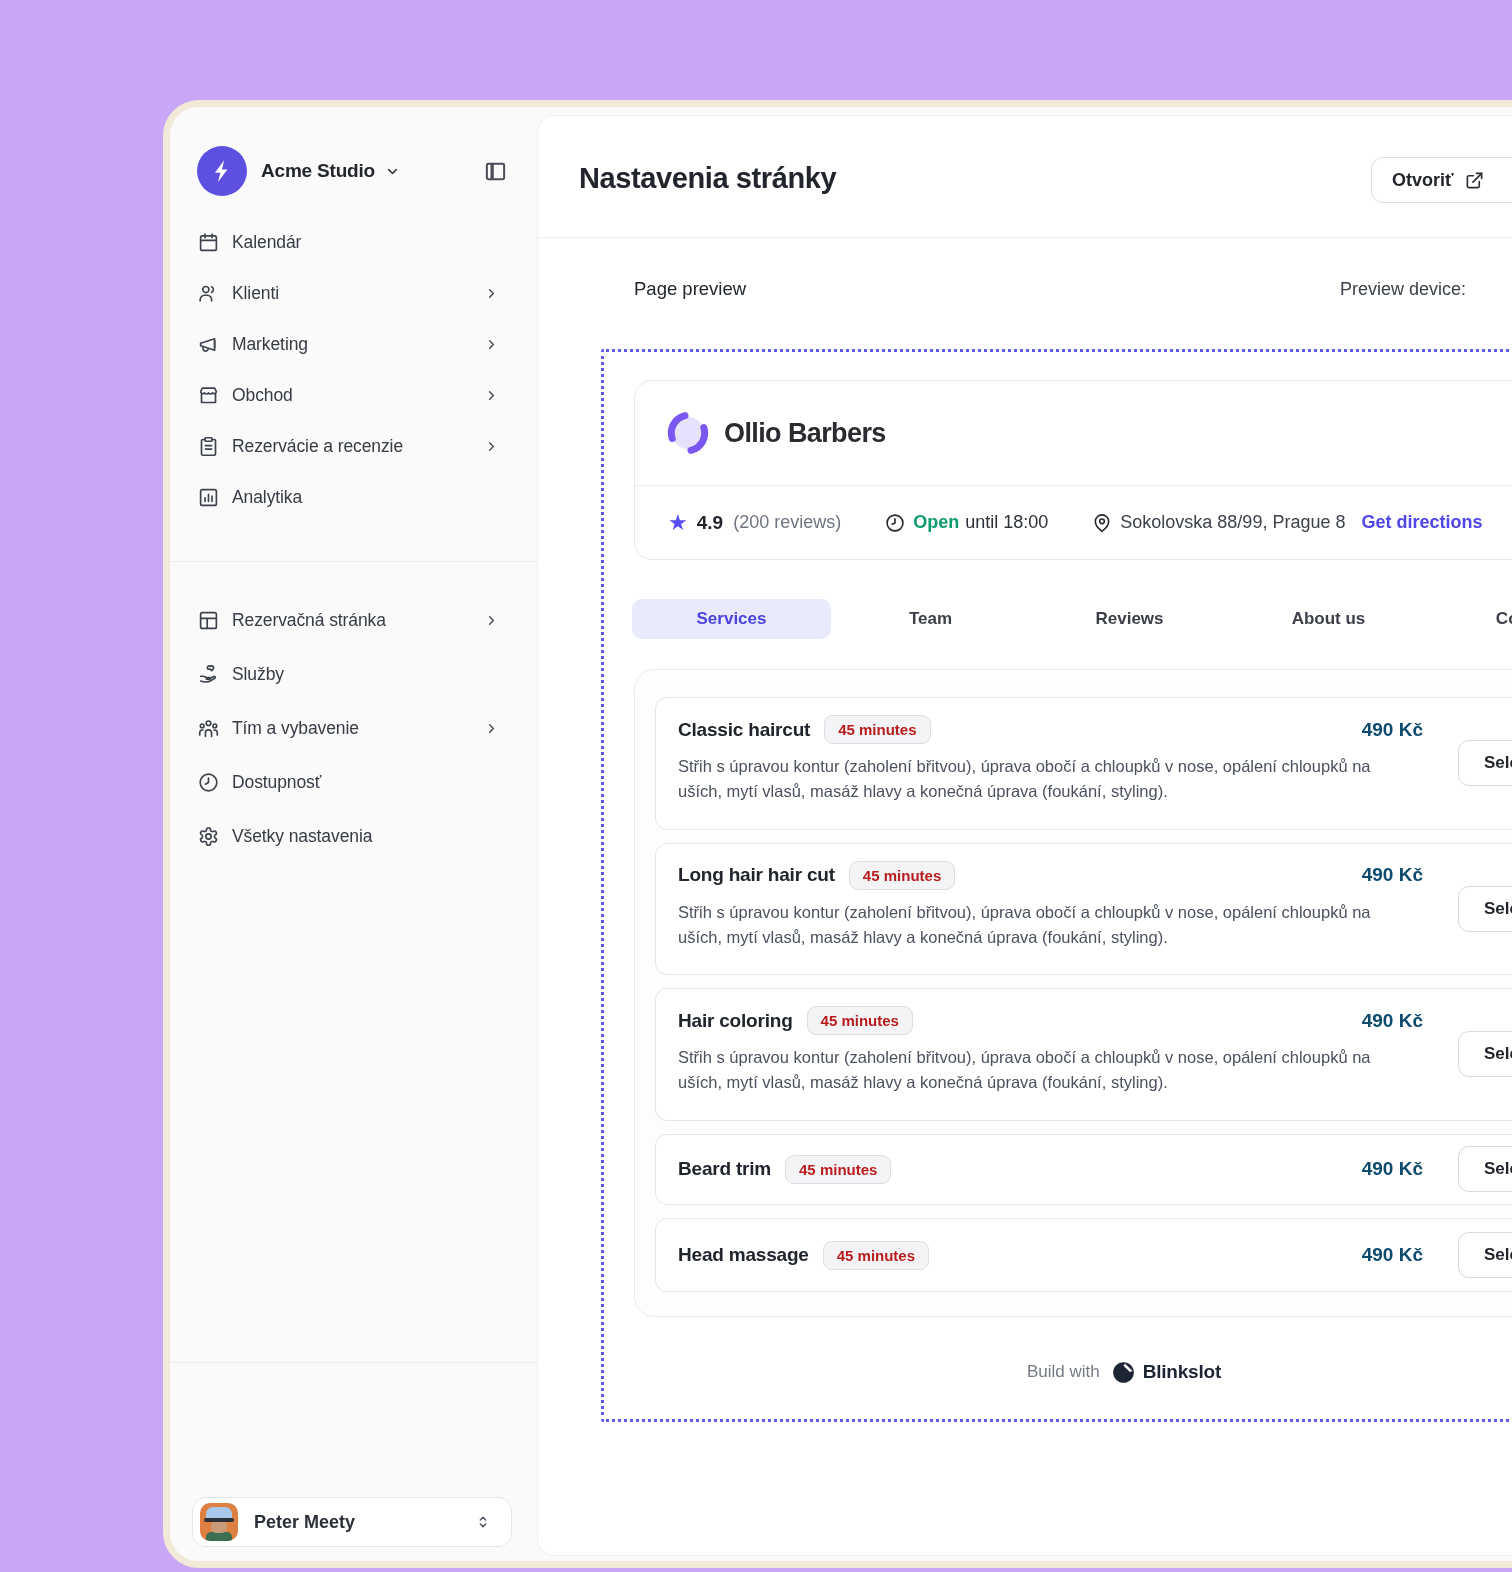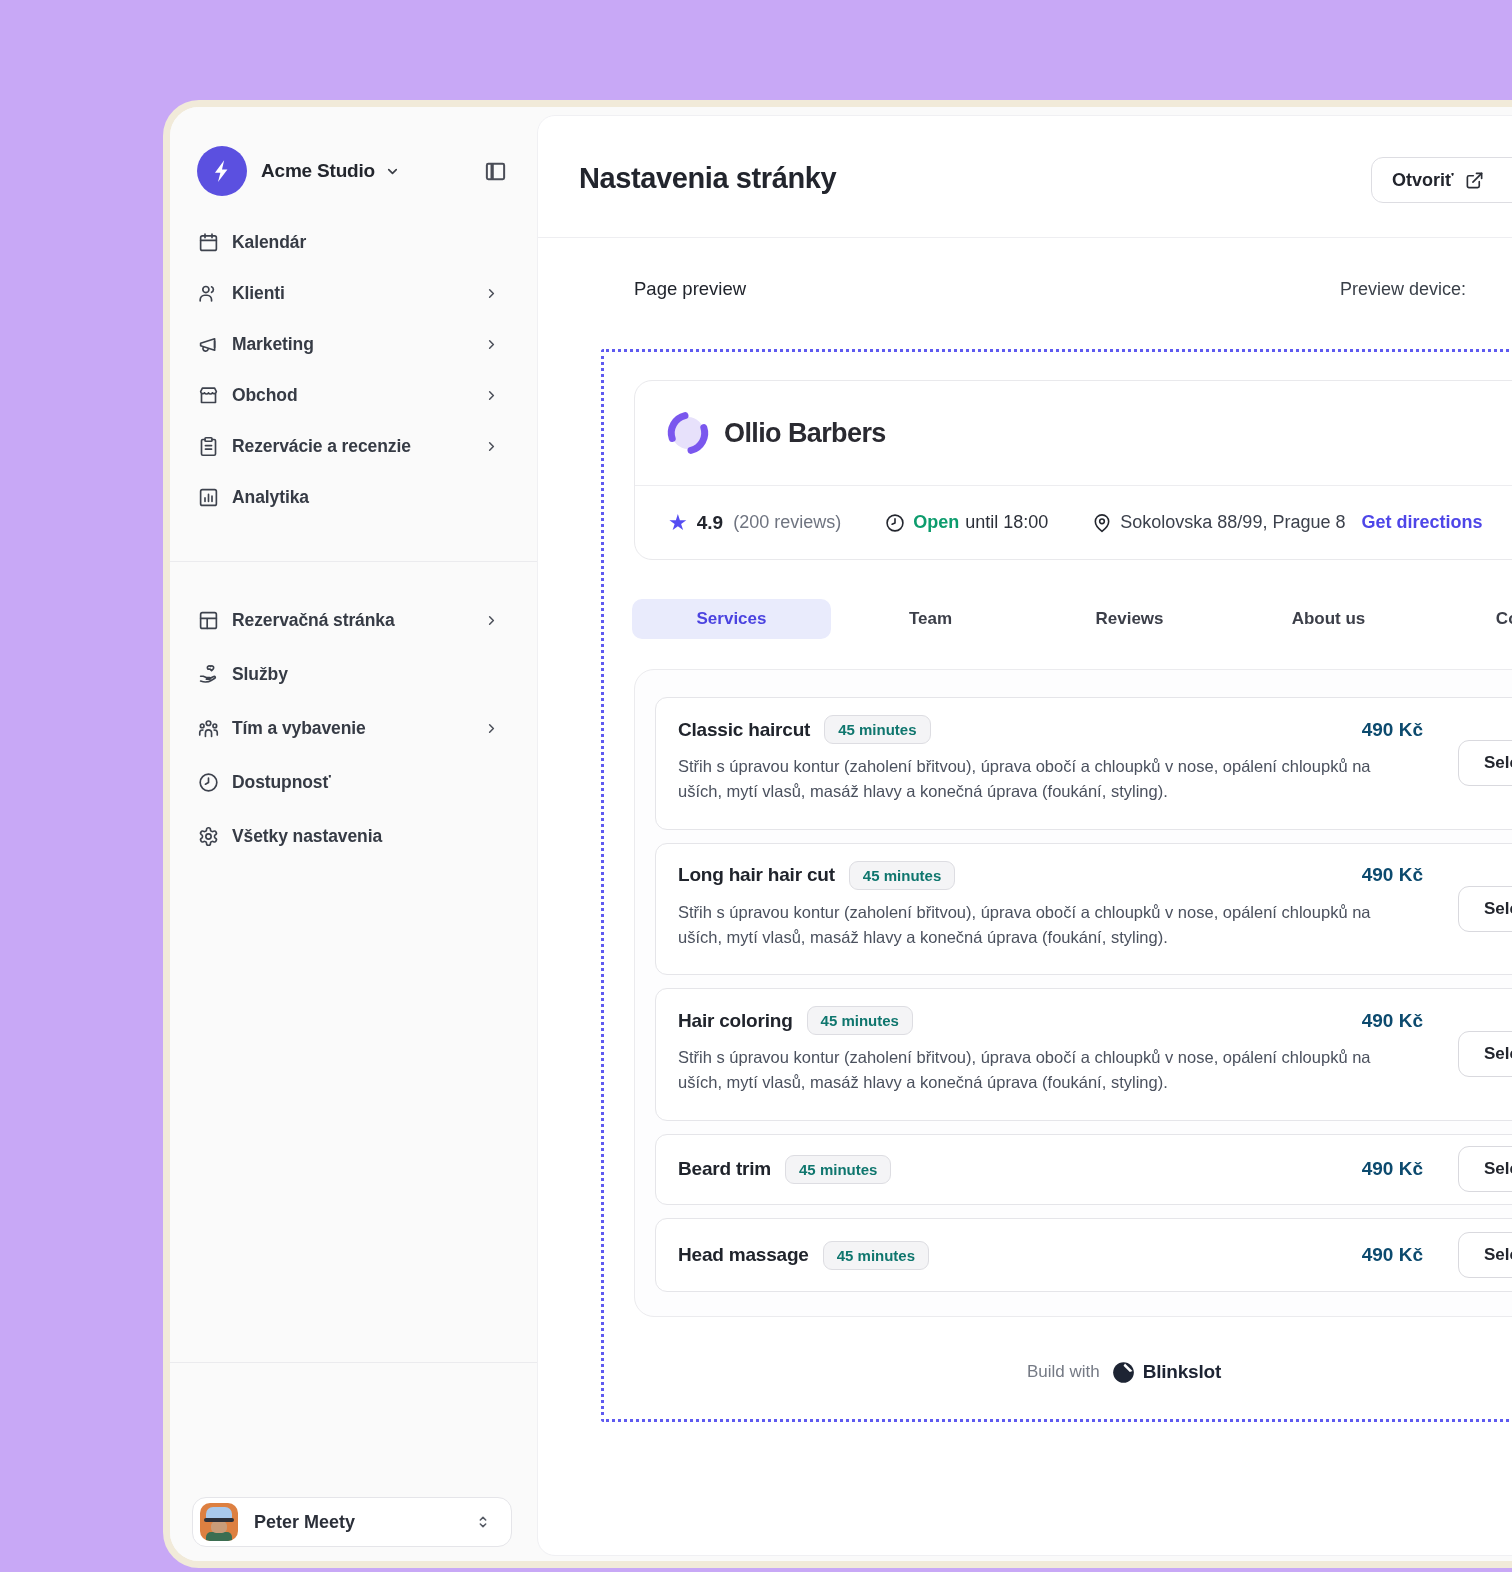--- a/index.html
+++ b/index.html
@@ -14,21 +14,21 @@
   
   .sidebar{position:absolute;left:0;top:0;width:367px;height:100%;background:#fafafa;}
   .sb-header{position:absolute;left:27px;right:30px;top:38px;height:52px;display:flex;align-items:center;}
   .ws-logo{width:50px;height:50px;border-radius:50%;background:#5b50e0;display:flex;align-items:center;justify-content:center;flex:none;}
   .ws-name{margin-left:14px;font-size:19px;font-weight:700;color:#23262d;letter-spacing:-0.2px;}
   .ws-chevron{margin-left:10px;color:#3c3f47;display:flex;}
   .collapse-btn{margin-left:auto;color:#4a4d57;display:flex;cursor:pointer;}
 
   .sb-item{display:flex;align-items:center;height:51px;padding:0 38px 0 28px;color:#363b45;cursor:pointer;}
   .sb-item .ic{display:flex;color:#3d424d;flex:none;}
-  .sb-item .lbl{margin-left:13px;font-size:17.5px;font-weight:700;letter-spacing:-0.1px;}
+  .sb-item .lbl{margin-left:13px;font-size:17.5px;font-weight:400;letter-spacing:-0.1px;}
   .sb-item .chev{margin-left:auto;color:#4a4e58;display:flex;}
   .sb-nav1{position:absolute;left:0;right:0;top:110px;}
   .sb-nav2{position:absolute;left:0;right:0;top:486px;}
   .sb-nav2 .sb-item{height:54px;}
   .sb-nav3{position:absolute;left:0;right:0;top:1270px;}
   .sb-nav3 .sb-item{height:54px;}
   .sb-divider{position:absolute;left:0;right:0;height:1px;background:#ebebee;}
   .d1{top:454px;} .d2{top:1255px;}
 
   .user-card{position:absolute;left:22px;right:25px;top:1390px;height:50px;box-sizing:border-box;
@@ -79,21 +79,21 @@
 
   .services{position:absolute;left:30px;top:317px;width:990px;height:648px;box-sizing:border-box;
     background:#fdfdfe;border:1px solid #ebebee;border-radius:20px;padding:27px 20px 24px 20px;
     display:flex;flex-direction:column;gap:13px;}
   .svc{position:relative;width:930px;box-sizing:border-box;background:#fff;border:1px solid #e5e5e9;border-radius:12px;}
   .svc.tall{height:133px;padding:17px 24px 0 22px;}
   .svc.short{height:72px;display:flex;align-items:center;padding:0 24px 0 22px;}
   .svc.short:last-child{height:74px;}
   .svc-row{display:flex;align-items:center;width:100%;}
   .svc-name{font-size:19px;font-weight:700;color:#20242c;letter-spacing:-0.2px;white-space:nowrap;}
-  .badge{margin-left:14px;padding:5px 13px;font-size:15px;font-weight:600;color:#0f766e;background:#f4f4f6;
+  .badge{margin-left:14px;padding:5px 13px;font-size:15px;font-weight:600;color:#b91c1c;background:#f4f4f6;
     border:1px solid #dddde2;border-radius:9px;white-space:nowrap;}
   .price{margin-left:auto;margin-right:137px;font-size:19px;font-weight:700;color:#0c4a6e;white-space:nowrap;}
   .select-btn{position:absolute;right:24px;top:50%;transform:translateY(-50%);height:46px;box-sizing:border-box;
     padding:0 25px;background:#fff;border:1px solid #d9d9de;border-radius:11px;font-size:17px;font-weight:700;
     color:#22252d;display:flex;align-items:center;cursor:pointer;white-space:nowrap;}
   .svc-desc{margin-top:10px;width:695px;font-size:16.5px;line-height:25px;color:#4b515e;}
 
   .page-footer{position:absolute;left:0;right:0;top:998px;height:44px;display:flex;align-items:center;justify-content:center;gap:12px;}
   .build-with{font-size:17px;color:#757a85;}
   .brand-row{display:flex;align-items:center;gap:8px;}

